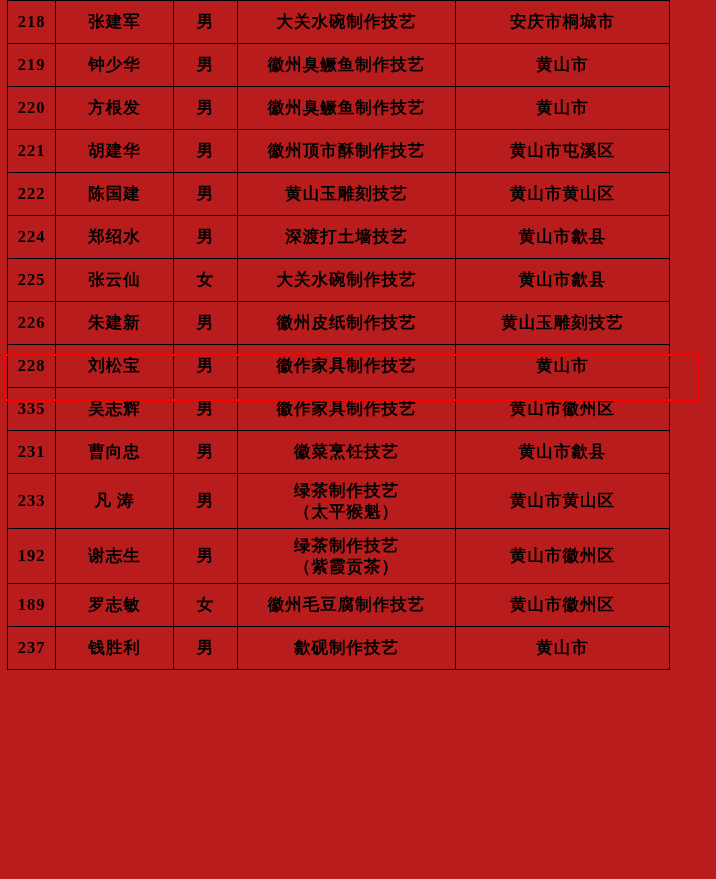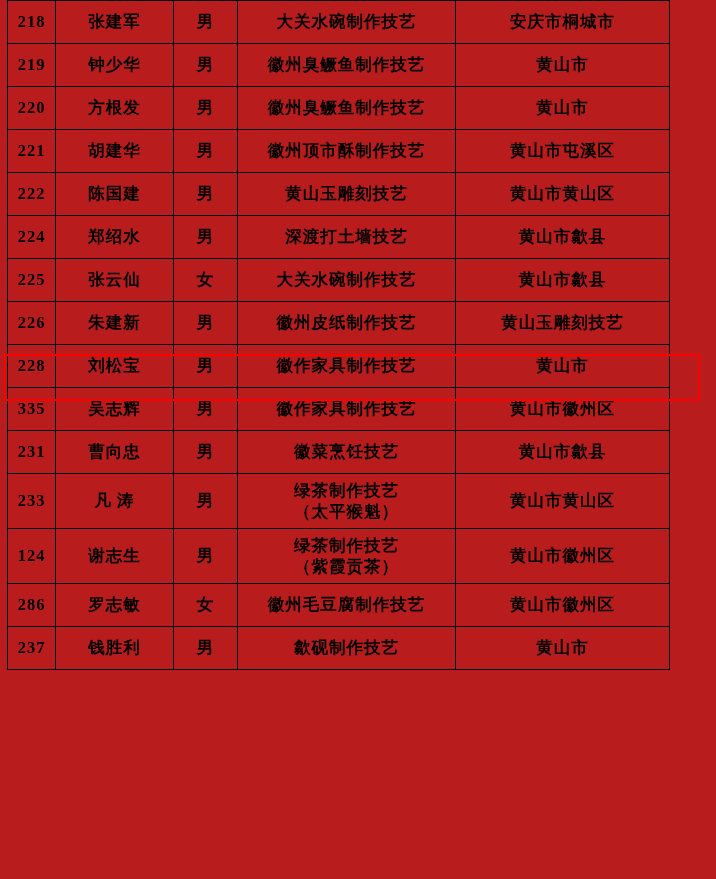--- a/index.html
+++ b/index.html
@@ -174,31 +174,31 @@
           <td class="no">233</td>
           <td class="name">凡 涛</td>
           <td class="sex">男</td>
           <td class="item">
             <span class="two-line">绿茶制作技艺</span>
             <span class="two-line">（太平猴魁）</span>
           </td>
           <td class="area">黄山市黄山区</td>
         </tr>
         <tr class="tall">
-          <td class="no">124</td>
+          <td class="no">192</td>
           <td class="name">谢志生</td>
           <td class="sex">男</td>
           <td class="item">
             <span class="two-line">绿茶制作技艺</span>
             <span class="two-line">（紫霞贡茶）</span>
           </td>
           <td class="area">黄山市徽州区</td>
         </tr>
         <tr>
-          <td class="no">286</td>
+          <td class="no">189</td>
           <td class="name">罗志敏</td>
           <td class="sex">女</td>
           <td class="item">徽州毛豆腐制作技艺</td>
           <td class="area">黄山市徽州区</td>
         </tr>
         <tr>
           <td class="no">237</td>
           <td class="name">钱胜利</td>
           <td class="sex">男</td>
           <td class="item">歙砚制作技艺</td>

